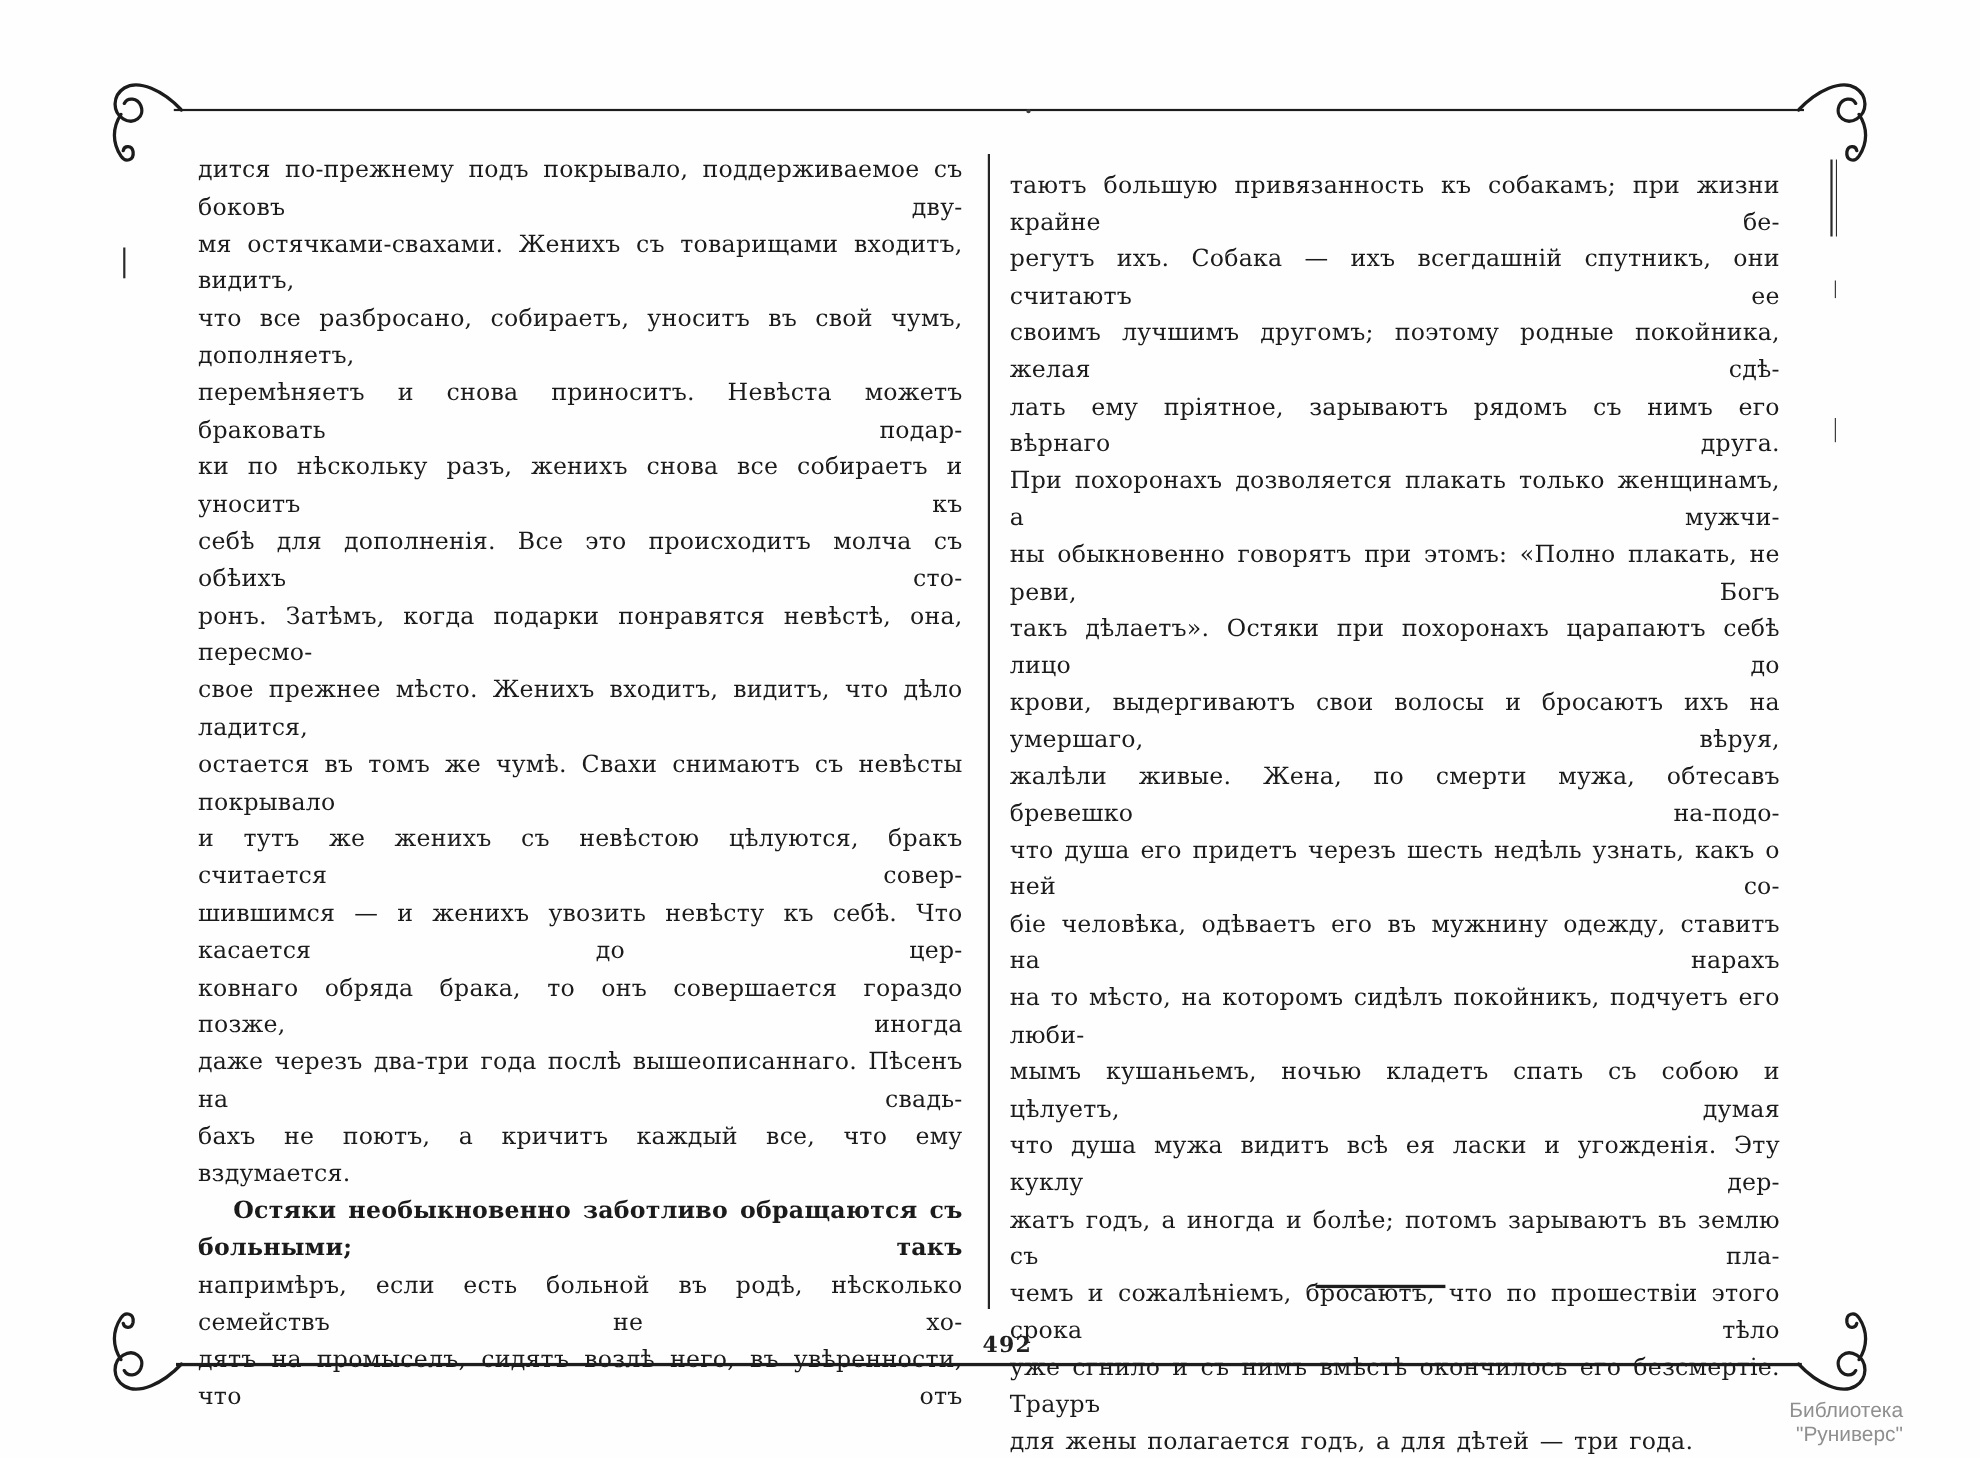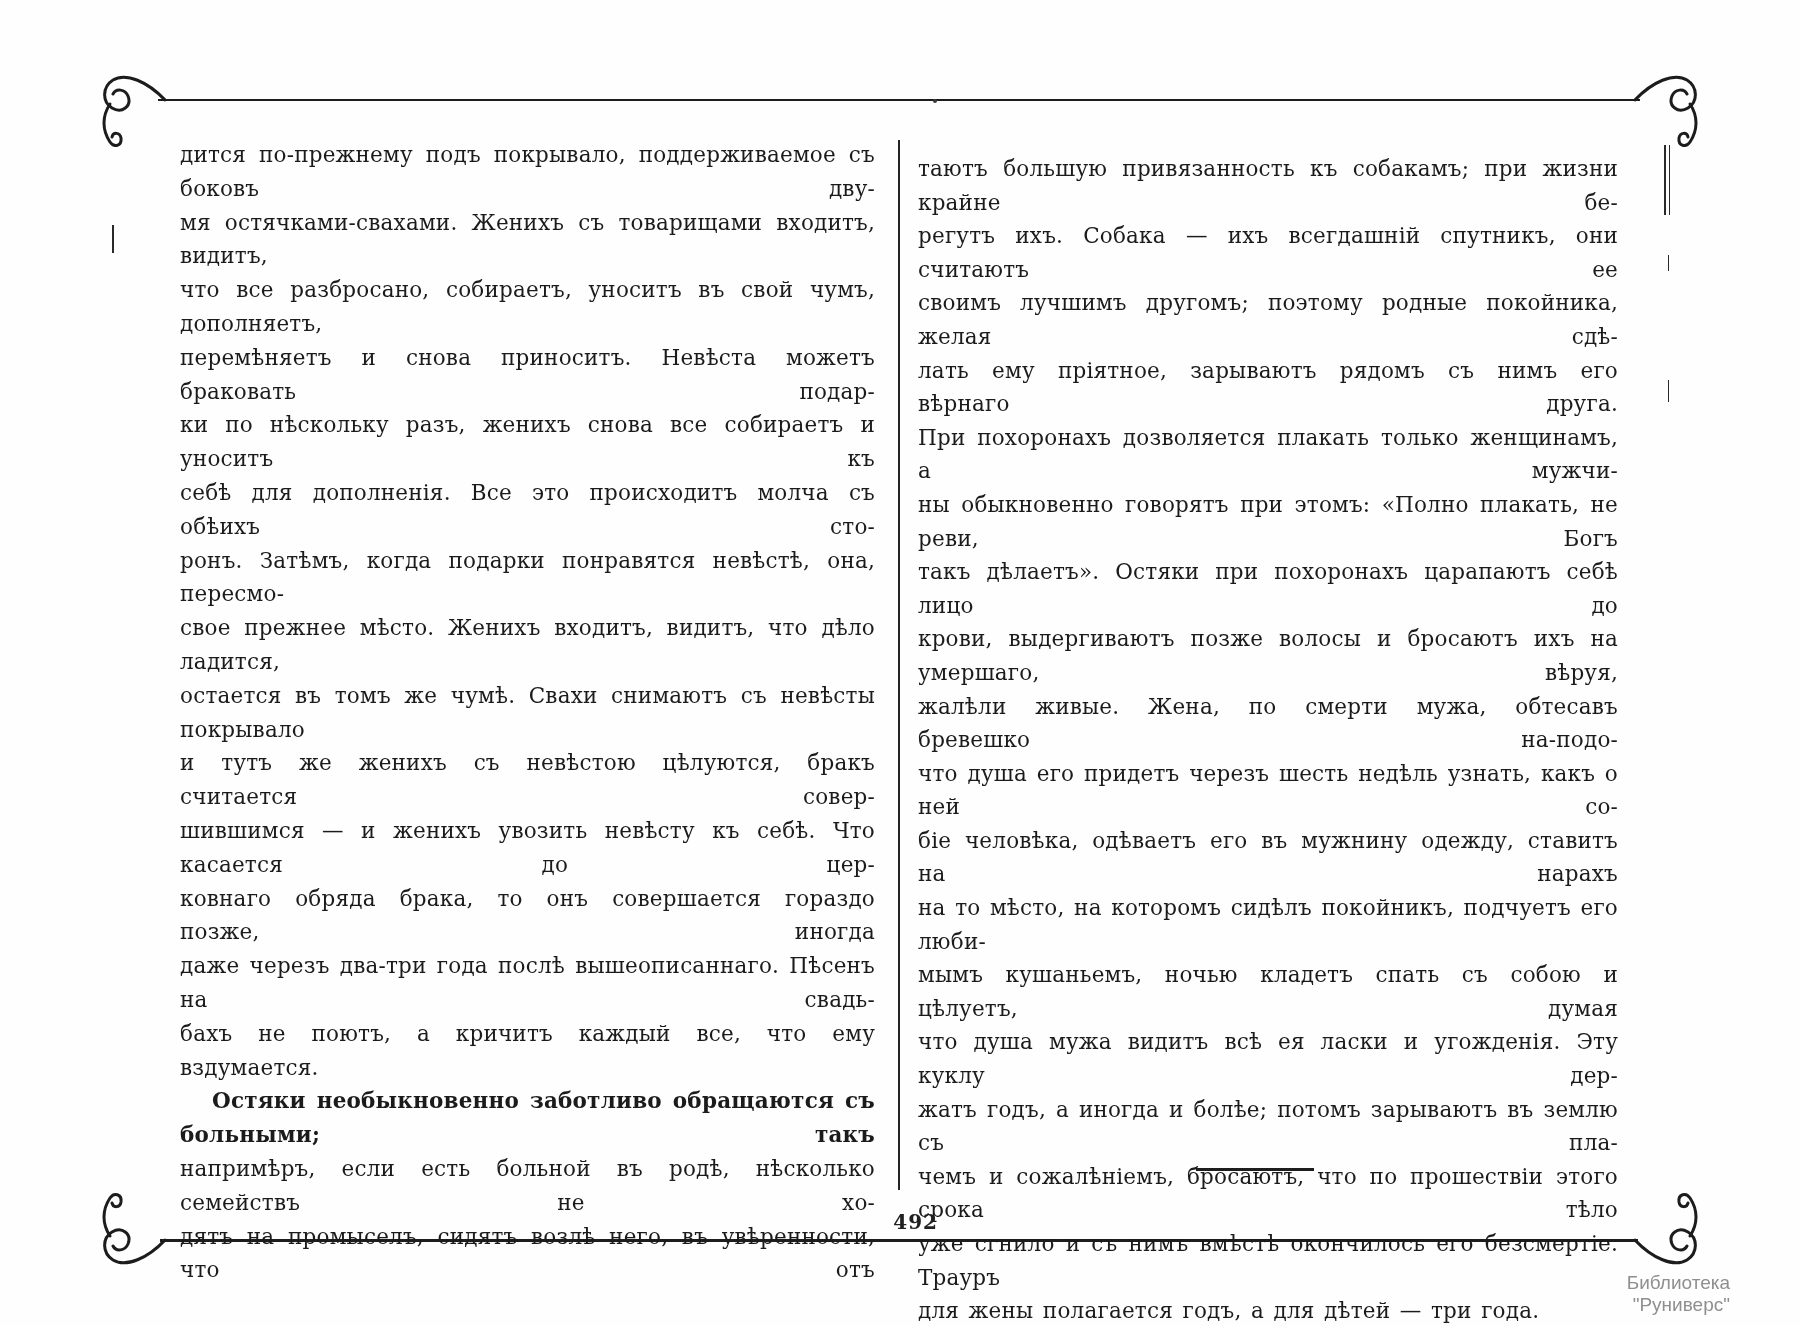--- a/index.html
+++ b/index.html
@@ -114,21 +114,21 @@
       <div class="line">дятъ на промыселъ, сидятъ возлѣ него, въ увѣренности, что отъ</div>
     </div>
   <div class="col col-right">
       <div class="line">таютъ большую привязанность къ собакамъ; при жизни крайне бе-</div>
       <div class="line">регутъ ихъ. Собака — ихъ всегдашній спутникъ, они считаютъ ее</div>
       <div class="line">своимъ лучшимъ другомъ; поэтому родные покойника, желая сдѣ-</div>
       <div class="line">лать ему пріятное, зарываютъ рядомъ съ нимъ его вѣрнаго друга.</div>
       <div class="line">При похоронахъ дозволяется плакать только женщинамъ, а мужчи-</div>
       <div class="line">ны обыкновенно говорятъ при этомъ: «Полно плакать, не реви, Богъ</div>
       <div class="line">такъ дѣлаетъ». Остяки при похоронахъ царапаютъ себѣ лицо до</div>
-      <div class="line">крови, выдергиваютъ позже волосы и бросаютъ ихъ на умершаго, вѣруя,</div>
+      <div class="line">крови, выдергиваютъ свои волосы и бросаютъ ихъ на умершаго, вѣруя,</div>
       <div class="line">жалѣли живые. Жена, по смерти мужа, обтесавъ бревешко на-подо-</div>
       <div class="line">что душа его придетъ черезъ шесть недѣль узнать, какъ о ней со-</div>
       <div class="line">біе человѣка, одѣваетъ его въ мужнину одежду, ставитъ на нарахъ</div>
       <div class="line">на то мѣсто, на которомъ сидѣлъ покойникъ, подчуетъ его люби-</div>
       <div class="line">мымъ кушаньемъ, ночью кладетъ спать съ собою и цѣлуетъ, думая</div>
       <div class="line">что душа мужа видитъ всѣ ея ласки и угожденія. Эту куклу дер-</div>
       <div class="line">жатъ годъ, а иногда и болѣе; потомъ зарываютъ въ землю съ пла-</div>
       <div class="line">чемъ и сожалѣніемъ, бросаютъ, что по прошествіи этого срока тѣло</div>
       <div class="line">уже сгнило и съ нимъ вмѣстѣ окончилось его безсмертіе. Трауръ</div>
       <div class="line pend">для жены полагается годъ, а для дѣтей — три года.</div>

